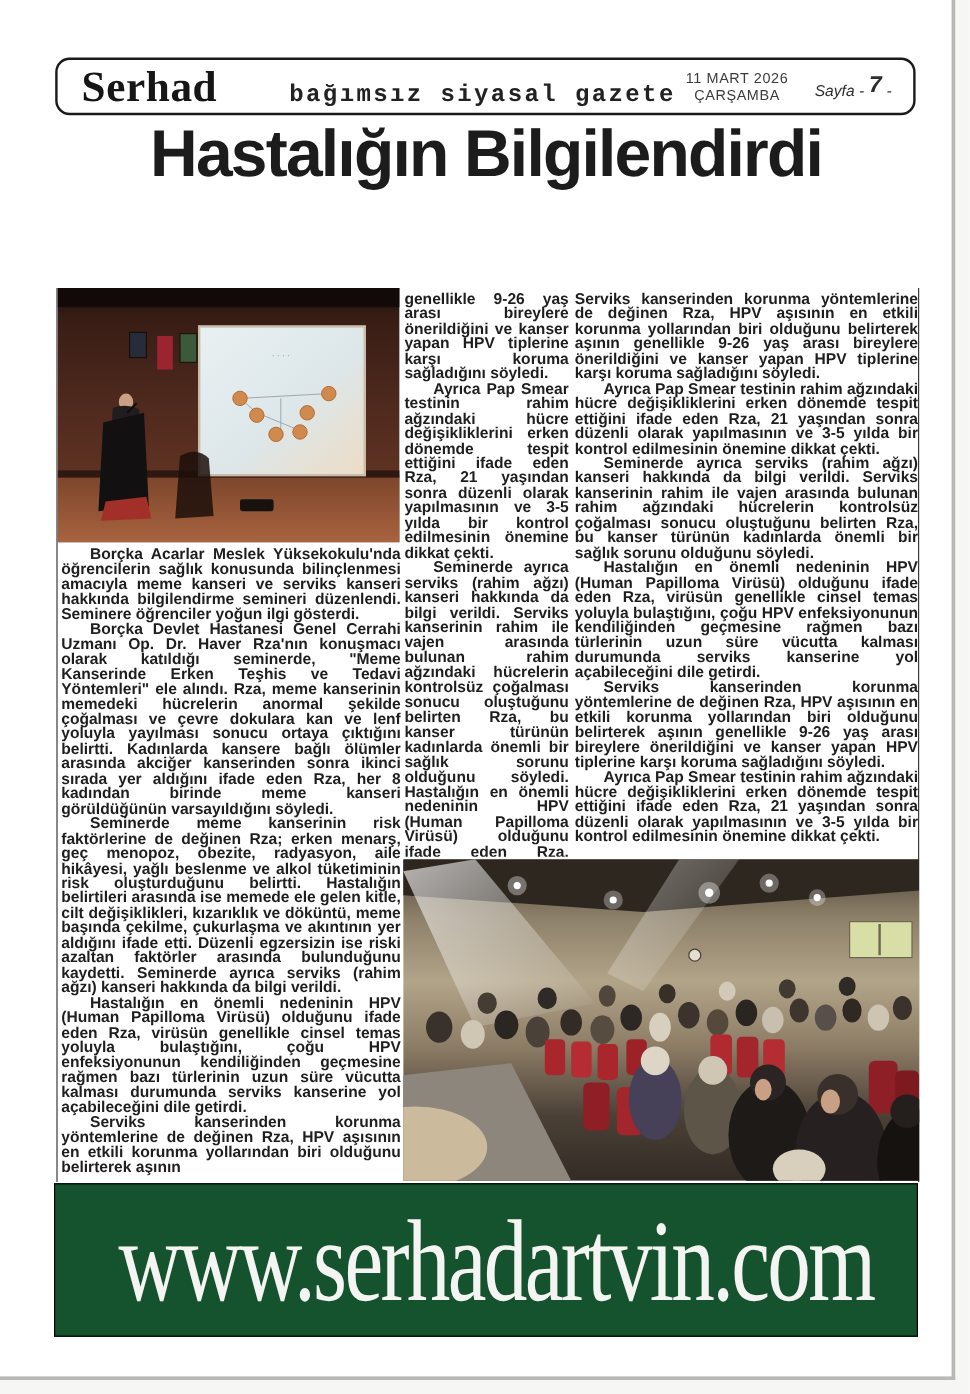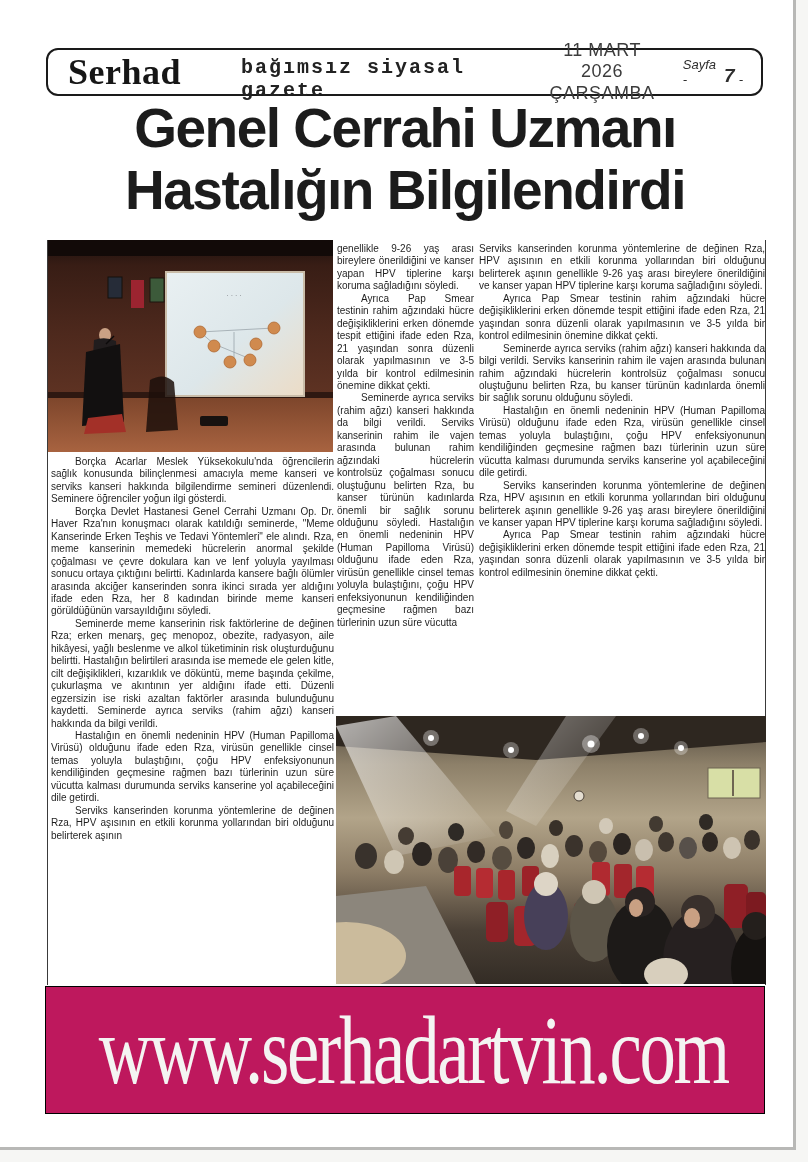--- a/index.html
+++ b/index.html
@@ -27,42 +27,42 @@
     font-size:36px; color:#161616; margin-left:20px; line-height:1;
     letter-spacing:0.5px;
   }
   .mast-sub {
     font-family:Liberation Mono, monospace; font-weight:bold;
     font-size:20px; color:#222; letter-spacing:2px;
     margin-left:60px; margin-top:14px;
   }
   .mast-date {
     margin-left:auto; text-align:center; color:#3c3c3c;
-    font-size:18px; line-height:1.2; letter-spacing:0.5px;
+    font-size:12px; line-height:1.2; letter-spacing:0.5px;
   }
   .mast-page {
     margin-left:22px; margin-right:18px; font-style:italic; color:#2e2e2e;
     font-size:13px; display:flex; align-items:flex-end; gap:4px;
   }
   .mast-page .pnum { font-size:19px; font-weight:bold; font-style:italic; }
   
   .headline {
     position:absolute; left:45px; top:98px; width:720px; height:138px;
     text-align:center; color:#1c1c1c;
     font-family:"Liberation Sans", sans-serif;
     font-weight:800; font-size:55px; line-height:1.12; letter-spacing:-1.5px;
   }
   
   .article-frame {
     position:absolute; left:47px; top:240px; width:719px; height:745px;
     border-left:1px solid #3a3a3a; border-right:1px solid #3a3a3a;
   }
   .col {
     position:absolute; overflow:hidden;
-    font-size:10px; font-weight:normal; color:#1e1e1e;
+    font-size:13px; font-weight:bold; color:#1e1e1e;
     line-height:12.45px; text-align:justify;
   }
   .col p { text-indent:24px; }
   .col.cont p:first-child { text-indent:0; }
   .col1 { left:51px;  top:456px; width:283px; height:525px; }
   .col2 { left:337px; top:243px; width:137px; height:471px; }
   .col3 { left:479px; top:243px; width:286px; height:463px; }
   
   .photo1 { position:absolute; left:48px; top:240px; width:285px; height:212px; }
   .photo2 { position:absolute; left:336px; top:716px; width:430px; height:268px; }
@@ -94,21 +94,20 @@
       <div>ÇARŞAMBA</div>
     </div>
     <div class="mast-page">
       <span>Sayfa -</span>
       <span class="pnum">7</span>
       <span>-</span>
     </div>
   </div>
 
   <div class="headline">
-    <div>Genel Cerrahi Uzmanı</div>
     <div>Hastalığın Bilgilendirdi</div>
   </div>
 
   <div class="article-frame"></div>
 
   <div class="photo1">
     <svg viewBox="0 0 285 212" preserveAspectRatio="none">
       <defs>
         <linearGradient id="wall1" x1="0" y1="0" x2="0" y2="1">
           <stop offset="0" stop-color="#1c100d"></stop>
@@ -282,17 +281,17 @@
         <ellipse cx="365" cy="244" rx="38" ry="50" fill="#262020"></ellipse>
           <circle cx="362" cy="196" r="17" fill="#39302c"></circle>
         <ellipse cx="356" cy="202" rx="8" ry="10" fill="#c9a083"></ellipse>
         <ellipse cx="425" cy="252" rx="30" ry="44" fill="#151210"></ellipse>
           <circle cx="420" cy="210" r="14" fill="#241f1c"></circle>
         <ellipse cx="330" cy="258" rx="22" ry="16" fill="#d8cfbd"></ellipse>
       </g>
     </svg>
   </div>
 
-  <div class="banner" style="background: #be185d; color: rgb(244, 244, 242); padding-left: 17px;">
+  <div class="banner" style="background: #14532d; color: rgb(244, 244, 242); padding-left: 17px;">
     <div class="banner-text">www.serhadartvin.com</div>
   </div>
 
 </div>
 
 </body></html>

